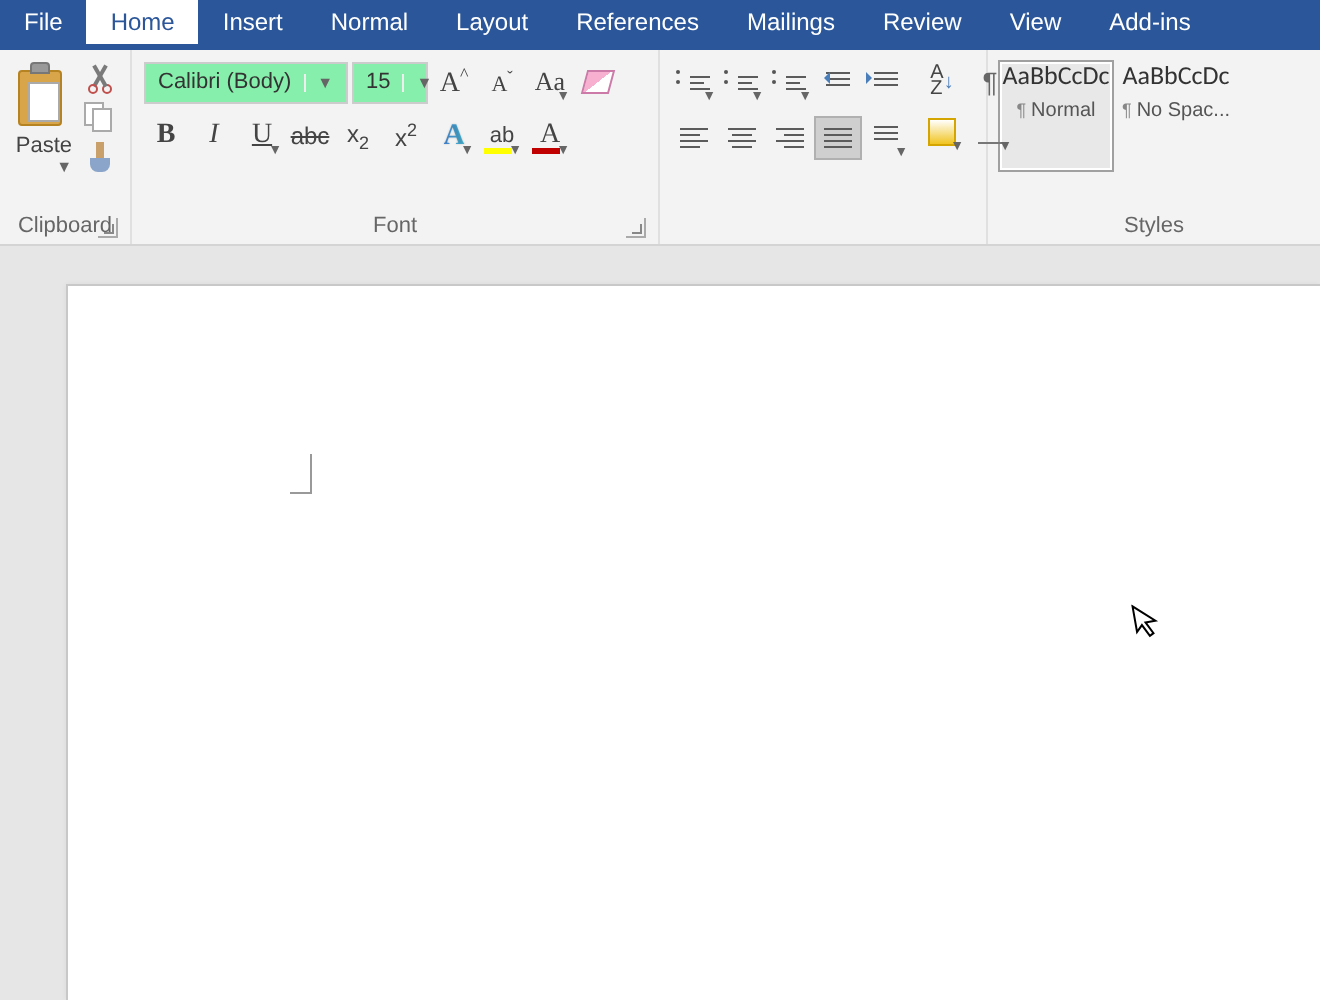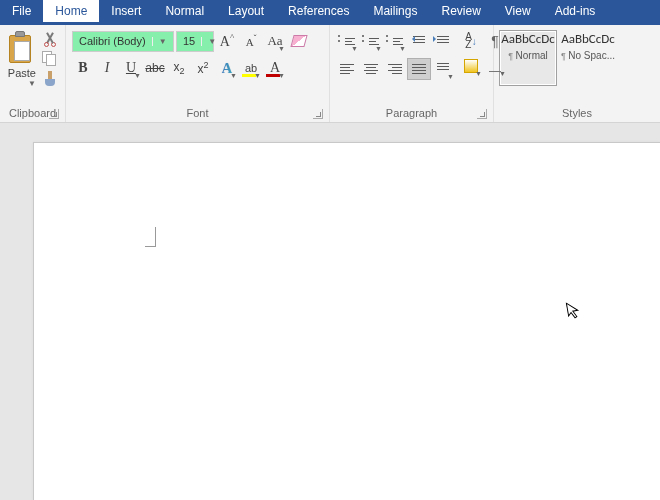--- a/index.html
+++ b/index.html
@@ -311,21 +311,20 @@
         <div class="btn-p">
             <div class="shade"></div>
             <span class="tiny-car">▼</span>
           </div>
         <div class="btn-p">
             <div class="border-ico"></div>
             <span class="tiny-car">▼</span>
           </div>
       </div>
     </div>
-    <div class="group-label"><span>Paragraph</span><span class="dlg-launch"></span></div>
   </div>
 
   <div class="group" style="flex:1; border-right:none;">
     <div class="group-body">
       <div class="style-box active">
         <div class="style-prev">AaBbCcDc</div>
         <div class="style-name">Normal</div>
       </div>
       <div class="style-box">
         <div class="style-prev">AaBbCcDc</div>

